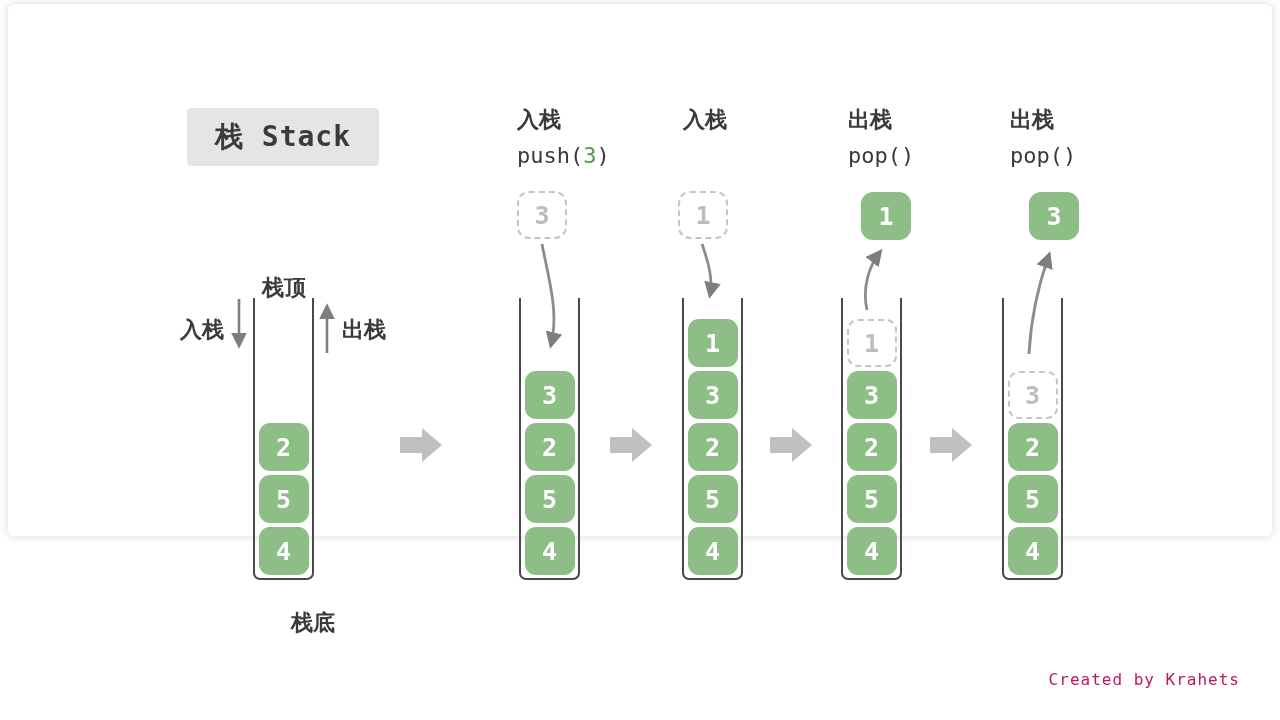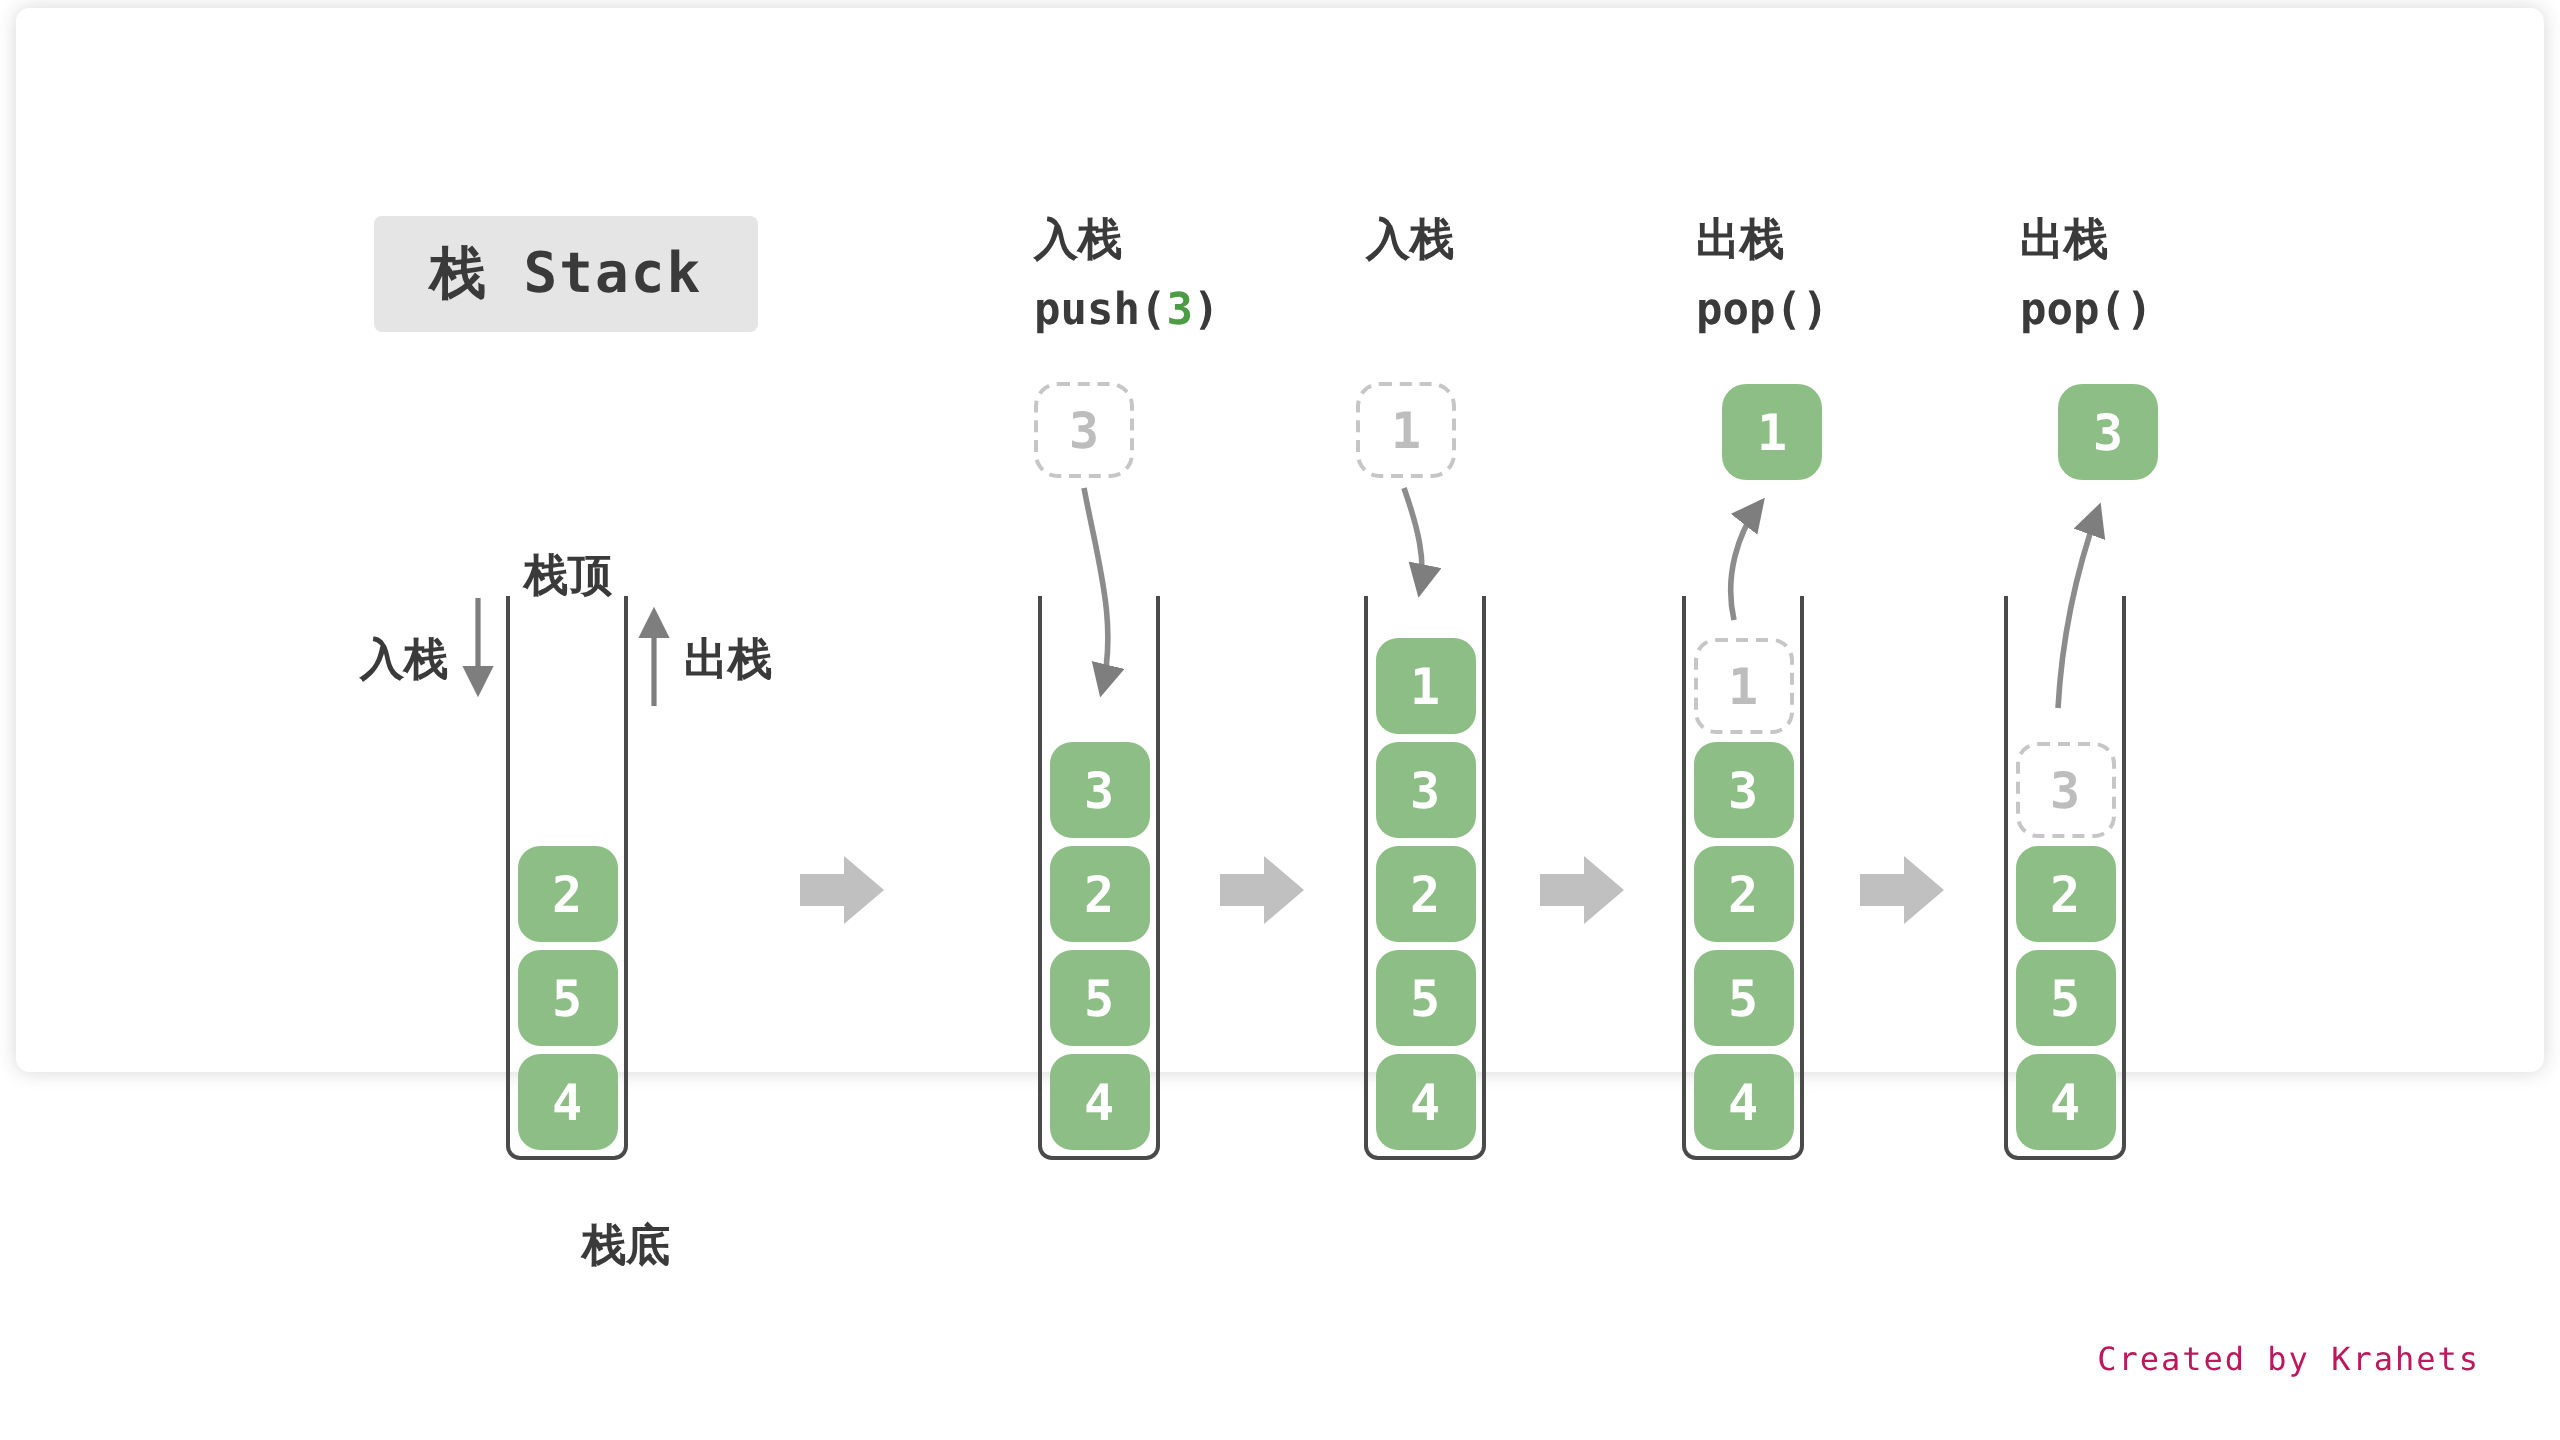--- a/index.html
+++ b/index.html
@@ -16,21 +16,21 @@
     left:179px; top:104px; width:192px; height:58px;
     background:#E5E5E5; border-radius:4px;
     display:flex; align-items:center; justify-content:center;
     font-family:"DejaVu Sans Mono",monospace;
     font-size:28px; font-weight:700; color:#3A3A3A; letter-spacing:1px;
   }
 
   .op { top:98px; width:190px; color:#3A3A3A; }
   .op-action { font-size:22px; font-weight:700; line-height:36px; }
   .op-call   { font-family:"DejaVu Sans Mono",monospace; font-size:22px;
-               font-weight:700; line-height:36px; color:#3A3A3A; }
+               font-weight:400; line-height:36px; color:#3A3A3A; }
   .op-call .arg { color:#4C9B45; }
   .op1 { left:509px; } .op2 { left:675px; } .op3 { left:840px; } .op4 { left:1002px; }
 
   .cn-label { font-size:22px; font-weight:700; color:#3A3A3A; }
   .lbl-top    { left:225px; top:237px; width:102px; text-align:center;margin-top:32px; }
   .lbl-bottom { left:225px; top:604px; width:102px; text-align:right; }
   .lbl-push   { left:172px; top:311px; }
   .lbl-pop    { left:334px; top:311px; }
 
   .stack {

